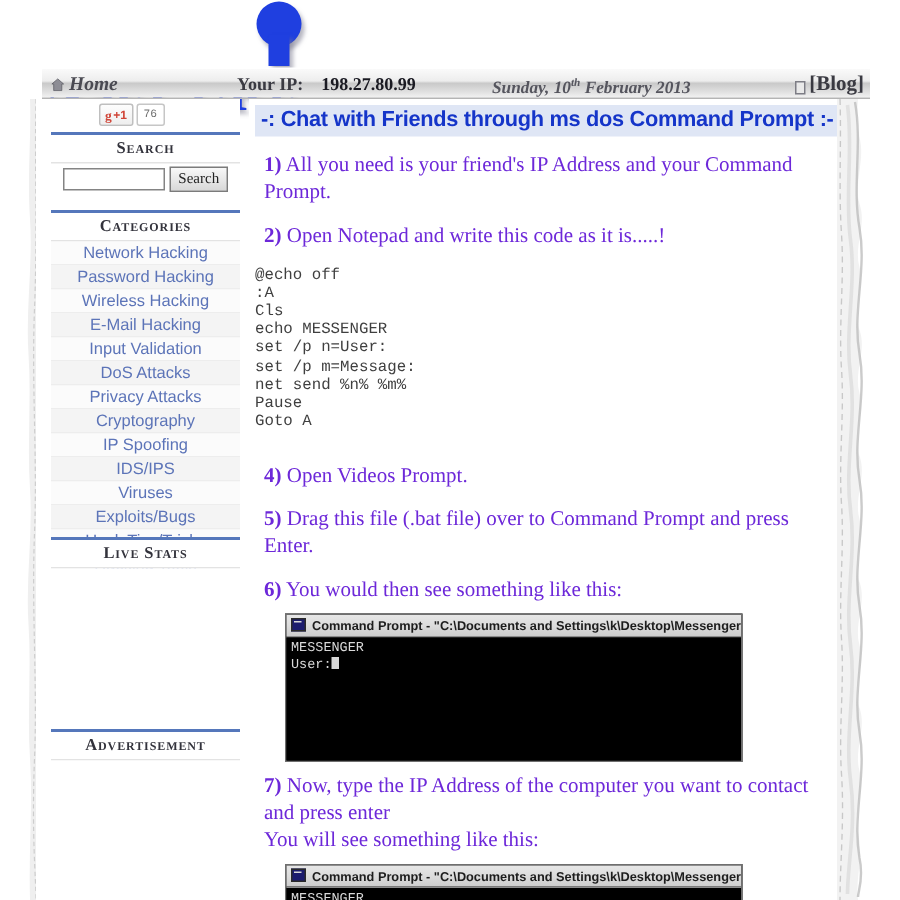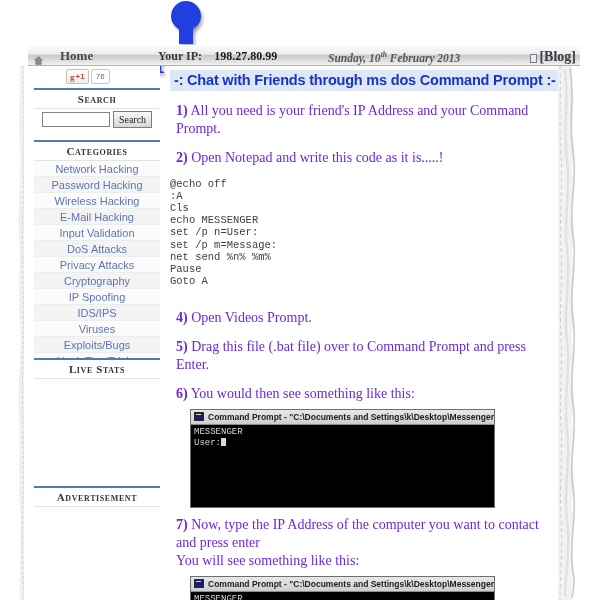--- a/index.html
+++ b/index.html
@@ -46,21 +46,21 @@
   .navbar {
     position: absolute; left: 28px; top: 45px; width: 552px; height: 21px;
     background: linear-gradient(to bottom, #fafafa 0%, #ededed 42%, #c9c9c9 50%, #e4e4e4 85%, #f2f2f2 100%);
     border-top: 1px solid #ffffff;
     border-bottom: 1px solid #b4b4b4;
     font-family: "Liberation Serif", serif;
   }
   .nav-home {
     position: absolute; left: 6px; top: 2px;
     font-size: 13px; font-weight: bold; color: #4a4a52;
-    display: flex; align-items: center; gap: 17px;
+    display: flex; align-items: flex-start; gap: 3px; font-style: italic;
   }
   .nav-home .house-icon {
     display: inline-block; width: 9px; height: 9px; position: relative; top: 1px;
   }
   .nav-ip {
     position: absolute; left: 130px; top: 3px;
     font-size: 12px; font-weight: bold; color: #3a3a42;
   }
   .nav-ip .ipval { margin-left: 12px; color: #1a1a22; }
   .nav-date {

